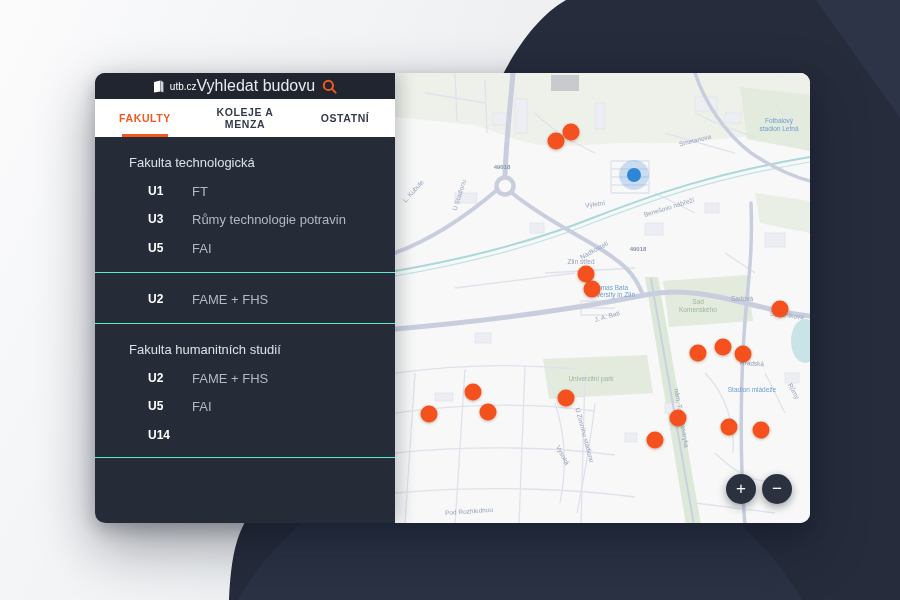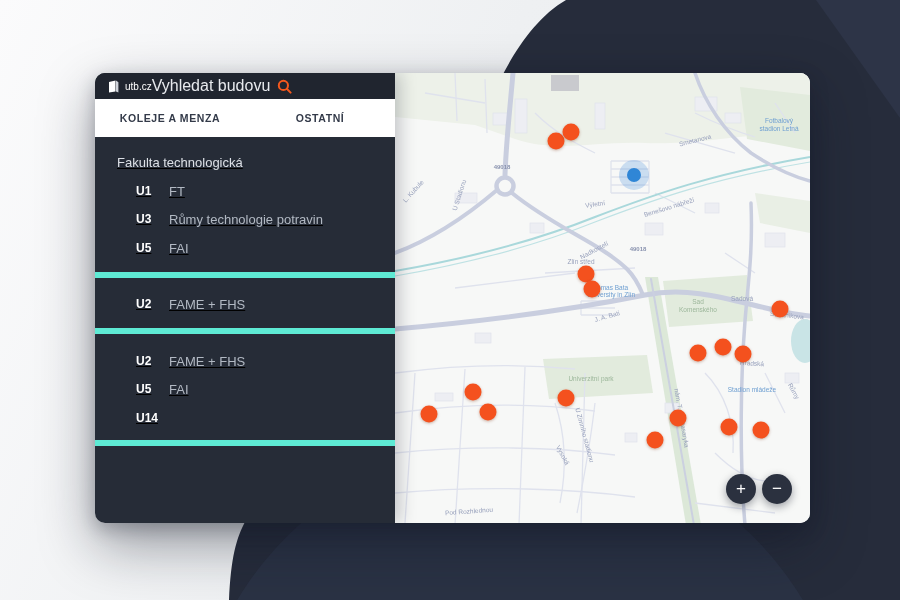--- a/index.html
+++ b/index.html
@@ -12,31 +12,31 @@
 
   
   .card{
     position:absolute;left:95px;top:73px;width:715px;height:450px;
     border-radius:10px;overflow:hidden;display:flex;z-index:2;
     box-shadow:0 22px 55px rgba(15,20,35,.40),0 6px 18px rgba(15,20,35,.25);
     background:#f7f8f7;
   }
   
   .sidebar{width:300px;min-width:300px;display:flex;flex-direction:column;background:#262c37;z-index:3;box-shadow:5px 0 16px rgba(15,20,35,.22);}
-  .topbar{height:26px;background:#20252f;display:flex;align-items:center;justify-content:flex-start;padding:0 13px;}
+  .topbar{height:26px;background:#20252f;display:flex;align-items:center;justify-content:center;padding:0 13px;}
   .brand{display:flex;align-items:center;gap:6px;color:#fff;font-size:10px;cursor:pointer;}
   .search{display:flex;align-items:center;gap:7px;color:#e8eaee;font-size:16px;cursor:pointer;}
   .tabbar{height:38px;background:#ffffff;display:flex;align-items:stretch;}
   .tab{flex:1;position:relative;border:0;background:none;font-family:inherit;font-size:10.5px;font-weight:bold;letter-spacing:.6px;color:#333a49;cursor:pointer;text-transform:uppercase;}
   .tab.active{color:#f4581d;}
   .tab.active::after{content:"";position:absolute;left:50%;transform:translateX(-50%);bottom:0;width:46px;height:3px;background:#f4581d;}
   .list{flex:1;overflow:hidden;}
-  .section{padding:13px 0 9px;border-bottom:6px solid #5eead4;text-decoration:underline;}
+  .section{padding:13px 12px 9px;border-bottom:1px solid #5eead4;}
   .section-title{padding:5px 20px 7px 22px;color:#dce0e6;font-size:13px;}
-  .item{display:flex;gap:9px;padding:5.5px 20px 5.5px 41px;align-items:flex-start;cursor:pointer;}
+  .item{display:flex;gap:20px;padding:5.5px 20px 5.5px 41px;align-items:flex-start;cursor:pointer;}
   .item .code{min-width:24px;color:#ffffff;font-weight:bold;font-size:12px;line-height:1.35;}
   .item .item-label{color:#b2b9c3;font-size:13px;line-height:1.35;max-width:200px;}
 
   
   .map{position:relative;flex:1;background:#f7f8f7;overflow:hidden;cursor:grab;}
   .map svg.base{position:absolute;left:0;top:0;}
   .marker{
     position:absolute;width:17px;height:17px;border-radius:50%;
     background:#f4511e;transform:translate(-50%,-50%);
     box-shadow:0 1px 3px rgba(120,40,0,.35);cursor:pointer;z-index:4;
@@ -79,20 +79,21 @@
       <div class="search">
         <span>Vyhledat budovu</span>
         <svg width="15" height="15" viewBox="0 0 15 15">
           <circle cx="6.4" cy="6.4" r="4.6" fill="none" stroke="#f4581d" stroke-width="2"></circle>
           <line x1="10" y1="10" x2="13.6" y2="13.6" stroke="#f4581d" stroke-width="2" stroke-linecap="round"></line>
         </svg>
       </div>
     </div>
 
     <div class="tabbar">
+  <button class="tab active">FAKULTY</button>
 
   <button class="tab">KOLEJE A MENZA</button>
 
   <button class="tab">OSTATNÍ</button>
 </div>
 
     <div class="list">
   <div class="section">
     <div class="section-title">Fakulta technologická</div>
     <div class="items">
@@ -116,20 +117,21 @@
   <div class="section">
     <div class="items">
   <div class="item">
     <span class="code">U2</span>
     <span class="item-label">FAME + FHS</span>
   </div>
 </div>
   </div>
 
   <div class="section">
+    <div class="section-title">Fakulta humanitních studií</div>
     <div class="items">
   <div class="item">
     <span class="code">U2</span>
     <span class="item-label">FAME + FHS</span>
   </div>
 
   <div class="item">
     <span class="code">U5</span>
     <span class="item-label">FAI</span>
   </div>

